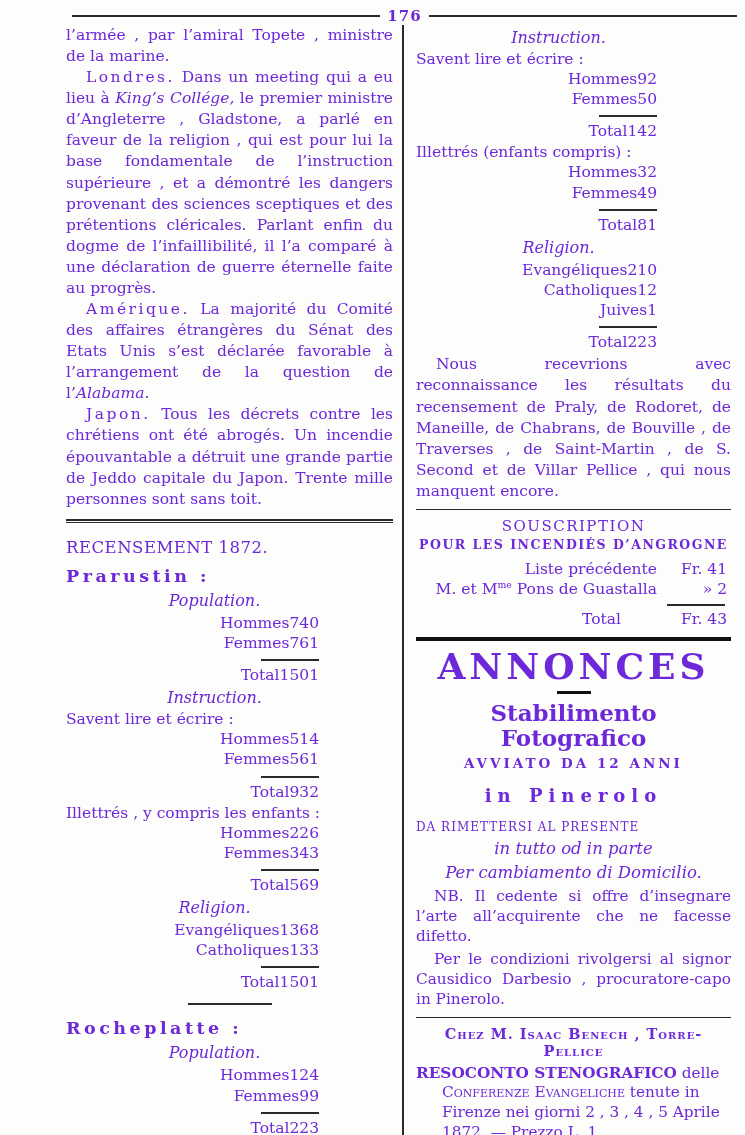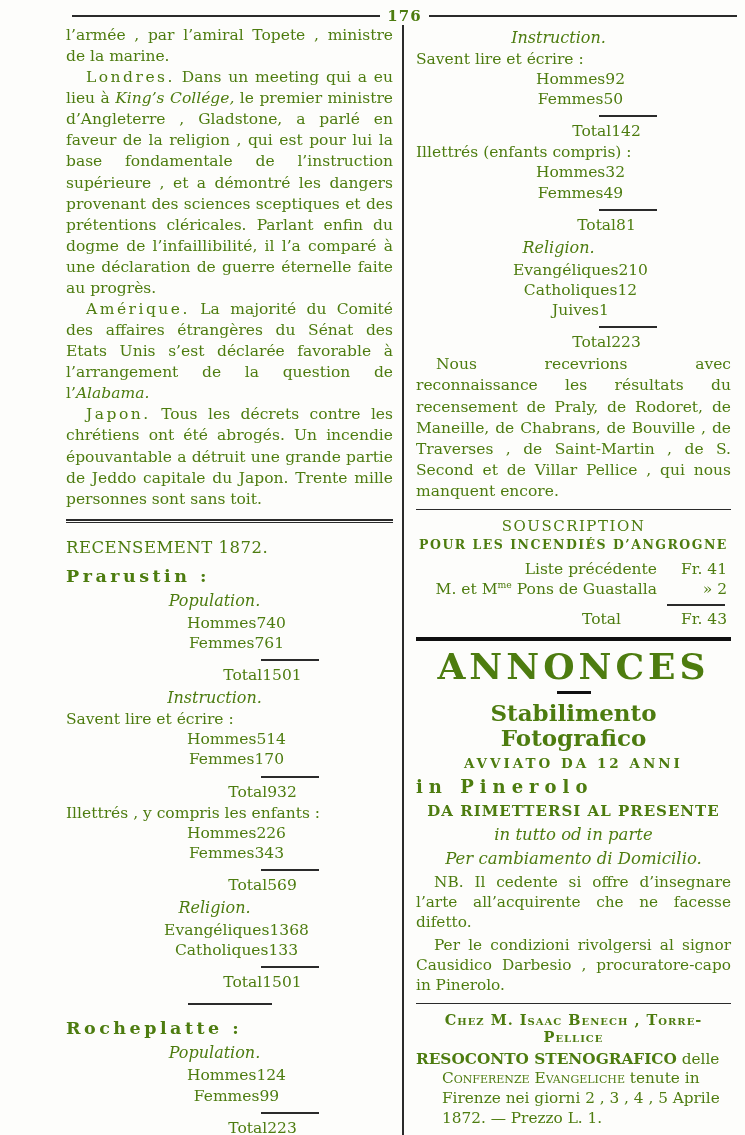--- a/index.html
+++ b/index.html
@@ -1,20 +1,20 @@
 <!DOCTYPE html>
 <html><head>
 <meta charset="utf-8">
 <style>
   * { box-sizing: border-box; }
   html, body { margin: 0; padding: 0; background: #ffffff; }
   .page {
     width: 745px; height: 1135px;
     background: #fdfdfb;
-    color: #4d7c0f;
+    color: #6d28d9;
     font-family: "DejaVu Serif", serif;
     overflow: hidden;
     position: relative;
   }
   
   .page-header { display: flex; align-items: center; padding: 9px 8px 0 72px; height: 22px; }
   .hrule { flex: 1; border-top: 2px solid #2a2a2a; }
   .page-num { padding: 0 7px; font-size: 15px; font-weight: bold; letter-spacing: 1px; }
 
   .columns { display: flex; align-items: stretch; margin-top: 3px; }
@@ -25,21 +25,21 @@
   .body-p { margin: 0; font-size: 15.5px; line-height: 1.36; text-align: justify; text-indent: 20px; }
   .body-p.no-indent { text-indent: 0; }
   .lead { font-weight: normal; letter-spacing: 2.5px; }
 
   .double-rule { height: 4px; border-top: 2px solid #2a2a2a; border-bottom: 1px solid #2a2a2a; margin: 9px 0 0; }
 
   .census-title { text-align: left; font-size: 16.5px; letter-spacing: .5px; margin: 15px 0 9px; }
   .place { font-weight: bold; font-size: 17.5px; letter-spacing: 3.5px; margin: 3px 0 5px; }
   .sec-head { text-align: center; font-style: italic; font-size: 16px; margin: 3px 30px 3px 0; }
   .stat-intro { font-size: 15.5px; margin: 2px 0 1px; }
-  .stat-row { display: flex; justify-content: center; font-size: 15.5px; line-height: 1.3; padding: 0 74px 0 88px; }
+  .stat-row { display: flex; justify-content: flex-end; font-size: 15.5px; line-height: 1.3; padding: 0 74px 0 88px; }
   .stat-row.total { padding-left: 140px; margin: 0 0 2px; }
   .tsep { width: 58px; border-top: 2px solid #2a2a2a; margin: 6px 74px 4px auto; }
   .short-div { width: 84px; border-top: 2px solid #2a2a2a; margin: 11px auto 13px; }
 
   .hr-thin { border-top: 1.5px solid #2a2a2a; margin: 7px 0; }
   .hr-thick { border-top: 4px solid #101010; margin: 9px 0 4px; }
 
   .sous-title { text-align: center; font-size: 15px; letter-spacing: 1.5px; margin: 5px 0 2px; }
   .sous-sub { text-align: center; font-size: 12.5px; font-weight: bold; letter-spacing: 1.5px; margin: 0 0 7px; }
   .sub-row { display: flex; font-size: 15.5px; line-height: 1.3; }
@@ -48,22 +48,22 @@
   .sub-sep { width: 58px; border-top: 2px solid #2a2a2a; margin: 5px 6px 4px auto; }
   .sub-total { display: flex; justify-content: flex-end; font-size: 15.5px; margin-top: 1px; }
   .sub-total .t-label { margin-right: 36px; }
   sup { font-size: 60%; vertical-align: super; }
 
   .annonces { text-align: center; font-size: 36px; font-weight: bold; letter-spacing: 4px; margin: 5px 0 0; line-height: 1.12; }
   .annonces-dash { width: 34px; border-top: 3px solid #101010; margin: 4px auto 7px; }
 
   .ad-title { text-align: center; font-size: 23px; font-weight: bold; margin: 7px 0 5px; line-height: 1.08; }
   .ad-line1 { text-align: center; font-size: 13.5px; font-weight: bold; letter-spacing: 3px; margin: 3px 0; }
-  .ad-line2 { text-align: left; font-size: 18px; font-weight: bold; letter-spacing: 6px; margin: 5px 0; }
-  .ad-line3 { text-align: center; font-size: 15px; font-weight: bold; letter-spacing: 1px; margin: 5px 0; }
+  .ad-line2 { text-align: center; font-size: 18px; font-weight: bold; letter-spacing: 6px; margin: 14px 0; }
+  .ad-line3 { font-size: 12px; font-weight: normal; letter-spacing: 1px; margin: 5px 0; }
   .ad-italic { text-align: center; font-size: 16.5px; font-style: italic; margin: 5px 0; }
   .ad-p { margin: 3px 0 0; font-size: 15.3px; line-height: 1.3; text-align: justify; text-indent: 18px; }
 
   .benech { text-align: center; font-size: 14.5px; font-weight: bold; font-variant: small-caps; letter-spacing: 1px; margin: 5px 0; }
   .resoconto { font-size: 15.3px; line-height: 1.3; margin: 5px 0 3px; padding-left: 26px; text-indent: -26px; text-align: left; }
   .sc { font-variant: small-caps; margin-top: 28px; }
 </style>
 </head>
 <body>
 
@@ -108,21 +108,21 @@
         </div>
 
       <div class="sec-head">Instruction.</div>
       <div class="stat-intro">Savent lire et écrire :</div>
       <div class="stat-row">
           <span class="stat-label">Hommes</span>
           <span class="stat-value">514</span>
         </div>
       <div class="stat-row">
           <span class="stat-label">Femmes</span>
-          <span class="stat-value">170</span>
+          <span class="stat-value">561</span>
         </div>
       <div class="tsep"></div>
       <div class="stat-row total">
           <span class="stat-label">Total</span>
           <span class="stat-value">932</span>
         </div>
       <div class="stat-intro">Illettrés , y compris les enfants :</div>
       <div class="stat-row">
           <span class="stat-label">Hommes</span>
           <span class="stat-value">226</span>

